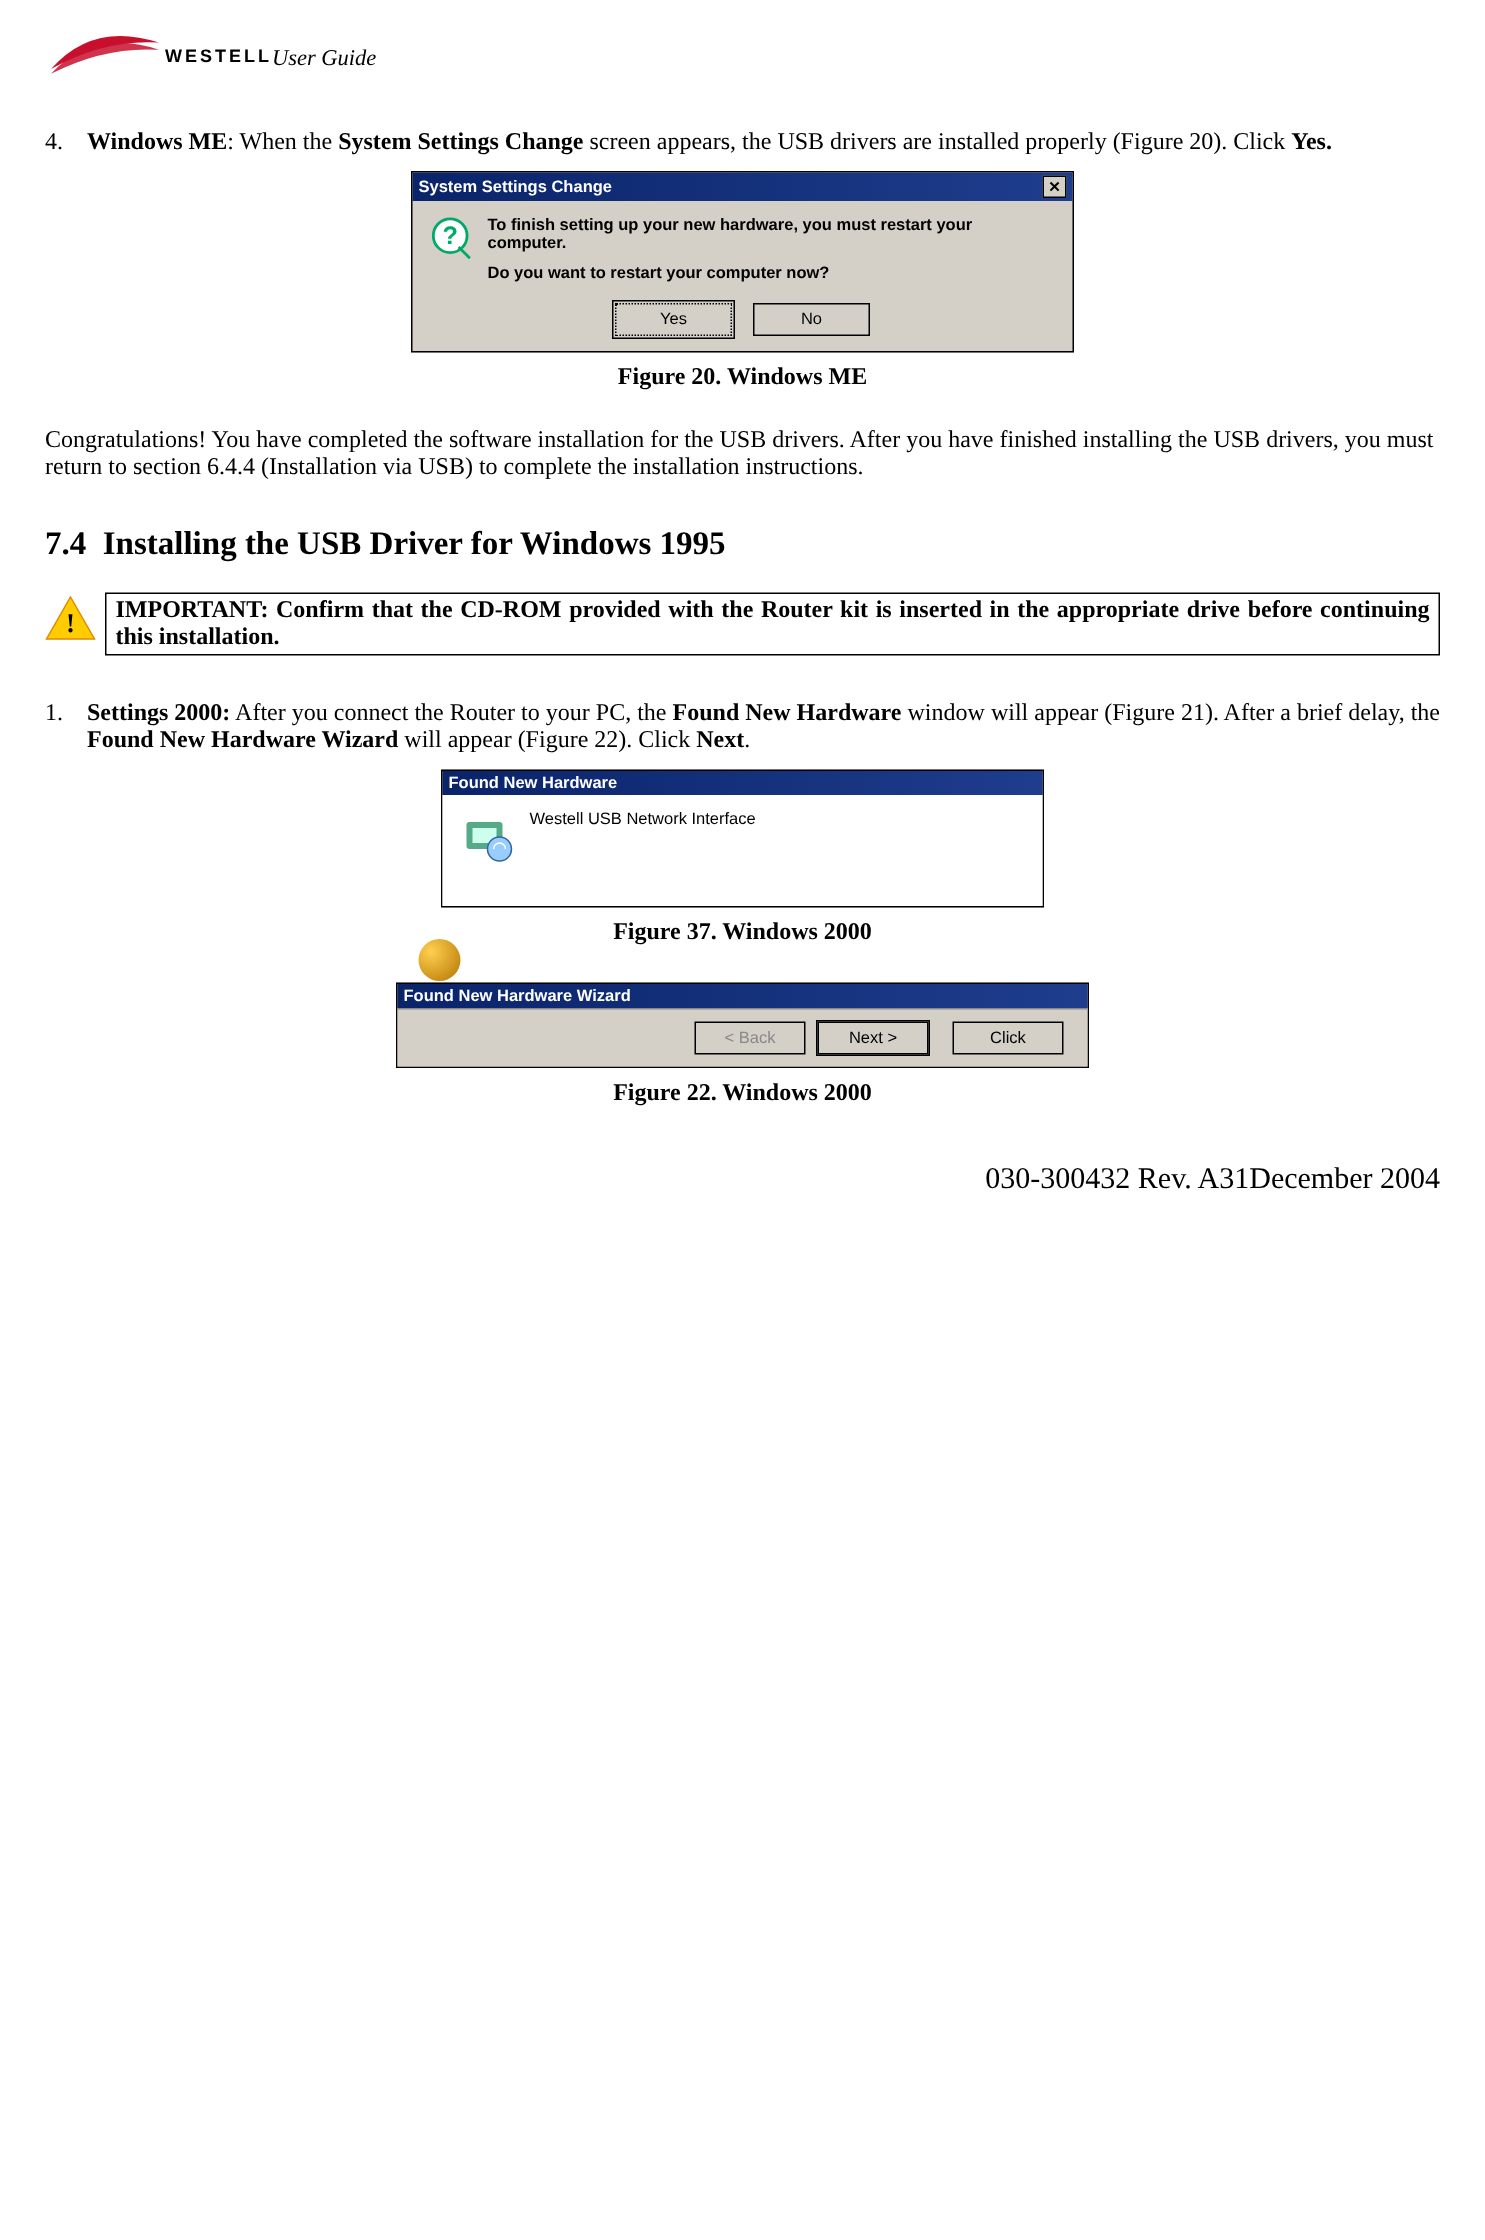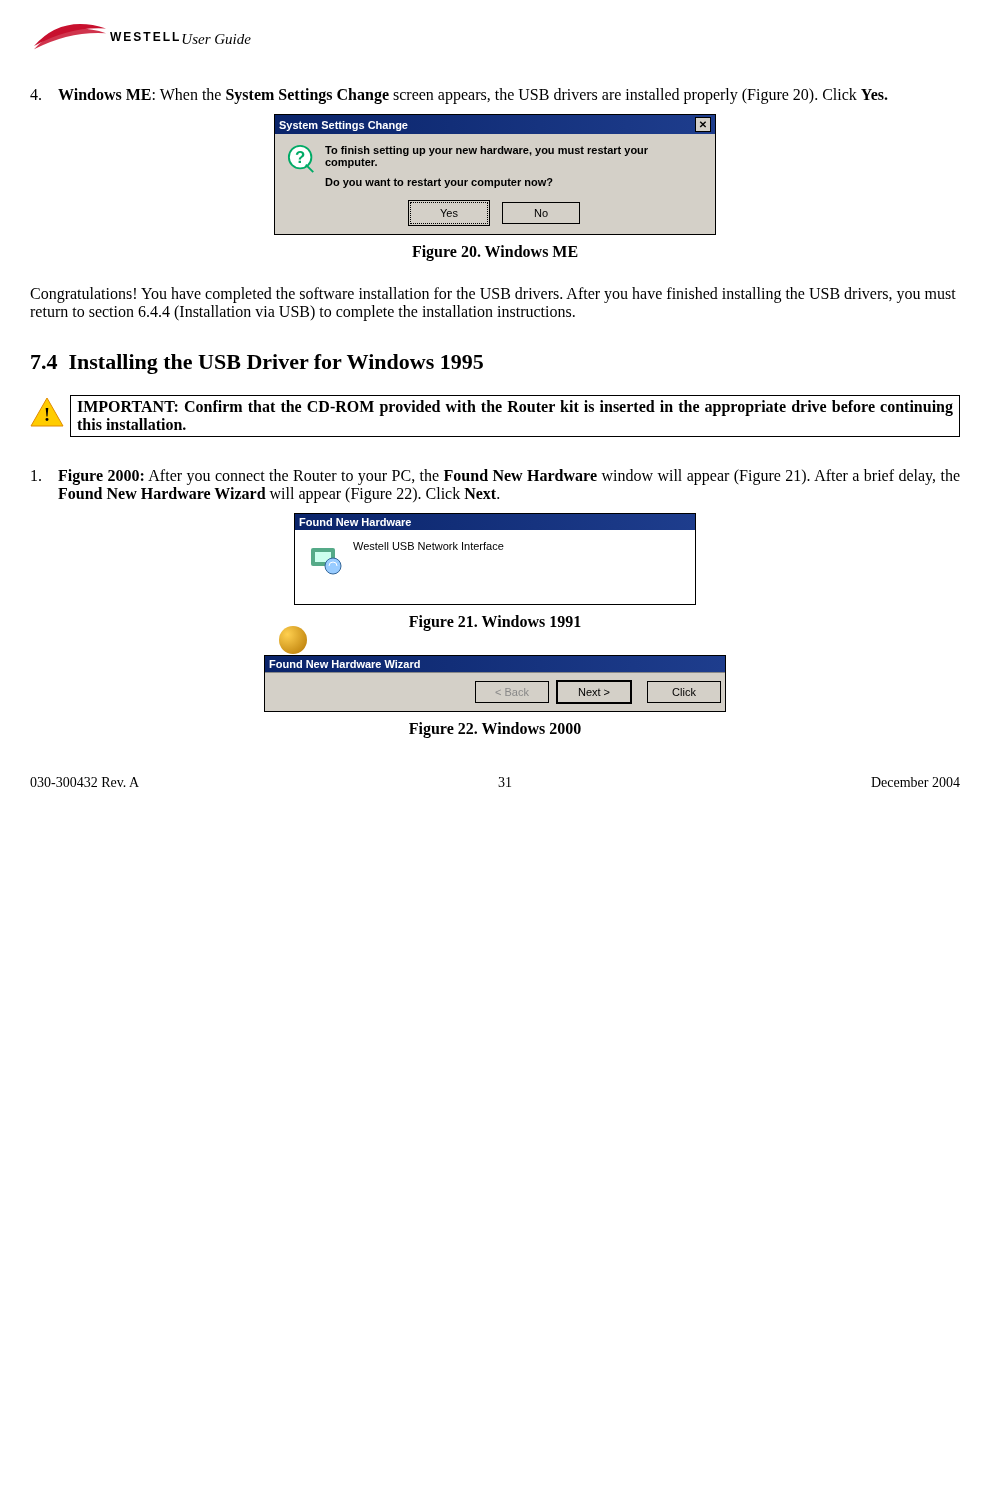--- a/index.html
+++ b/index.html
@@ -20,21 +20,21 @@
   .step-row { display: flex; margin-top: 30px; margin-bottom: 10px; }
   .step-num { width: 28px; flex-shrink: 0; }
   .step-body { flex: 1; }
   .justified { text-align: justify; }
   .figure-caption { text-align: center; font-weight: bold; margin: 8px 0 24px; }
   .para { margin: 18px 0; }
   .section-heading { font-size: 22px; font-weight: bold; margin: 28px 0 20px; }
   .warning-row { display: flex; align-items: flex-start; gap: 6px; margin: 10px 0 24px; }
   .warning-icon { width: 34px; height: 30px; flex-shrink: 0; margin-top: 2px; }
   .warning-box { border: 1px solid #000; padding: 2px 6px; font-weight: bold; text-align: justify; flex: 1; }
-  .footer-row { display: flex; justify-content: space-between; margin-top: 37px; font-size: 14px; }
+  .footer-row { display: flex; justify-content: flex-end; margin-top: 37px; font-size: 20px; }
 
   
   .dialog { border: 1px solid #000; background: #d4d0c8; margin: 0 auto; }
   .titlebar { background: linear-gradient(to right, #0a246a, #1e3d8d); color: #fff; font: bold 11px Arial; padding: 2px 4px; display: flex; justify-content: space-between; align-items: center; }
   .close-btn { width: 14px; height: 13px; background: #d4d0c8; border: 1px solid #000; font: bold 10px Arial; display: flex; align-items: center; justify-content: center; color: #000; }
   .dlg-content { padding: 10px 12px; font: bold 11px Arial; }
   .dlg-plain { font-weight: normal; }
   .btn-row { display: flex; justify-content: center; gap: 14px; padding: 4px 0 10px; }
   .win-btn { width: 76px; height: 20px; border: 1px solid #000; background: #d4d0c8; font: 11px Arial; display: flex; align-items: center; justify-content: center; }
   .win-btn.focus { border: 1px dotted #000; outline: 1px solid #000; outline-offset: 1px; }
@@ -45,21 +45,21 @@
   .hw-icon { width: 36px; height: 36px; }
 
   .wizard { width: 460px; }
   .wizard-body { display: flex; background: #fff; }
   .wizard-left { width: 145px; background: #1d2e5c; position: relative; }
   .wizard-left::after { content: ""; position: absolute; bottom: 18px; left: 14px; width: 28px; height: 28px; background: radial-gradient(circle at 30% 30%, #ffd050, #b37400); border-radius: 50%; }
   .wizard-right { flex: 1; padding: 14px 16px 10px; display: flex; flex-direction: column; }
   .wizard-title { font: bold 15px Arial; margin-bottom: 10px; }
   .wizard-text { font: 11px Arial; margin-bottom: 130px; }
   .wizard-continue { font: 11px Arial; }
-  .wizard-btnrow { background: #d4d0c8; border-top: 1px solid #888; padding: 8px 4px; display: flex; justify-content: flex-end; gap: 8px; }
+  .wizard-btnrow { background: #d4d0c8; border-top: 1px solid #888; padding: 8px 16px; display: flex; justify-content: flex-end; gap: 8px; }
   .wizard-btnrow .win-btn { width: 72px; }
   .disabled { color: #888; }
 
   .underline-first::first-letter { text-decoration: underline; }
 </style>
 </head>
 <body>
 
 <div class="header-row">
   <div class="logo-block">
@@ -118,42 +118,42 @@
       <polygon points="17,1 33,29 1,29" fill="#ffcc00" stroke="#e08a00" stroke-width="1"></polygon>
       <text x="17" y="24" text-anchor="middle" font-size="18" font-weight="bold" fill="#000">!</text>
     </svg>
   </div>
   <div class="warning-box">IMPORTANT: Confirm that the CD-ROM provided with the Router kit is inserted in the appropriate drive before continuing this installation.</div>
 </div>
 
 <div class="step-row">
   <div class="step-num">1.</div>
   <div class="step-body justified">
-    <b>Figure 2000:</b><span> After you connect the Router to your PC, the </span><b>Found New Hardware</b><span> window will appear (Figure 21). After a brief delay, the </span><b>Found New Hardware Wizard</b><span> will appear (Figure 22). Click </span><b>Next</b><span>.</span>
+    <b>Settings 2000:</b><span> After you connect the Router to your PC, the </span><b>Found New Hardware</b><span> window will appear (Figure 21). After a brief delay, the </span><b>Found New Hardware Wizard</b><span> will appear (Figure 22). Click </span><b>Next</b><span>.</span>
   </div>
 </div>
 
 <div class="dialog fnh-small">
   <div class="titlebar">
     <span>Found New Hardware</span>
     <span style="width:14px;"></span>
   </div>
   <div class="fnh-body">
     <div class="hw-icon">
       <svg viewBox="0 0 36 36">
         <rect x="4" y="8" width="24" height="18" fill="#5a8" rx="2"></rect>
         <rect x="8" y="12" width="16" height="10" fill="#cfe"></rect>
         <circle cx="26" cy="26" r="8" fill="#9cf" stroke="#369"></circle>
         <path d="M22 26 a4 4 0 0 1 8 0" fill="none" stroke="#fff"></path>
       </svg>
     </div>
     <div class="dlg-plain" style="font:11px Arial;">Westell USB Network Interface</div>
   </div>
 </div>
-<div class="figure-caption">Figure 21. Windows 1991</div>
+<div class="figure-caption">Figure 37. Windows 2000</div>
 
 <div class="dialog wizard">
   <div class="titlebar">
     <span>Found New Hardware Wizard</span>
     <span style="width:14px;"></span>
   </div>
   <div class="wizard-body">
     <div class="wizard-left"></div>
   </div>
   <div class="wizard-btnrow">

